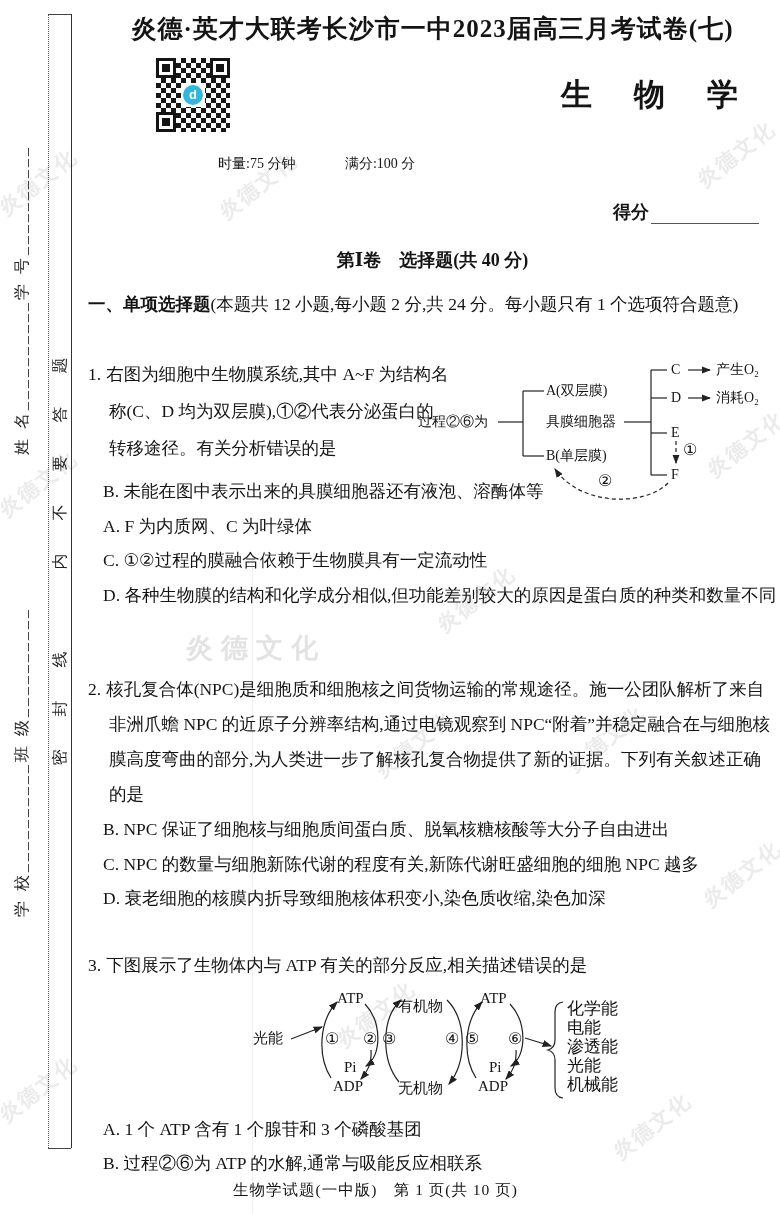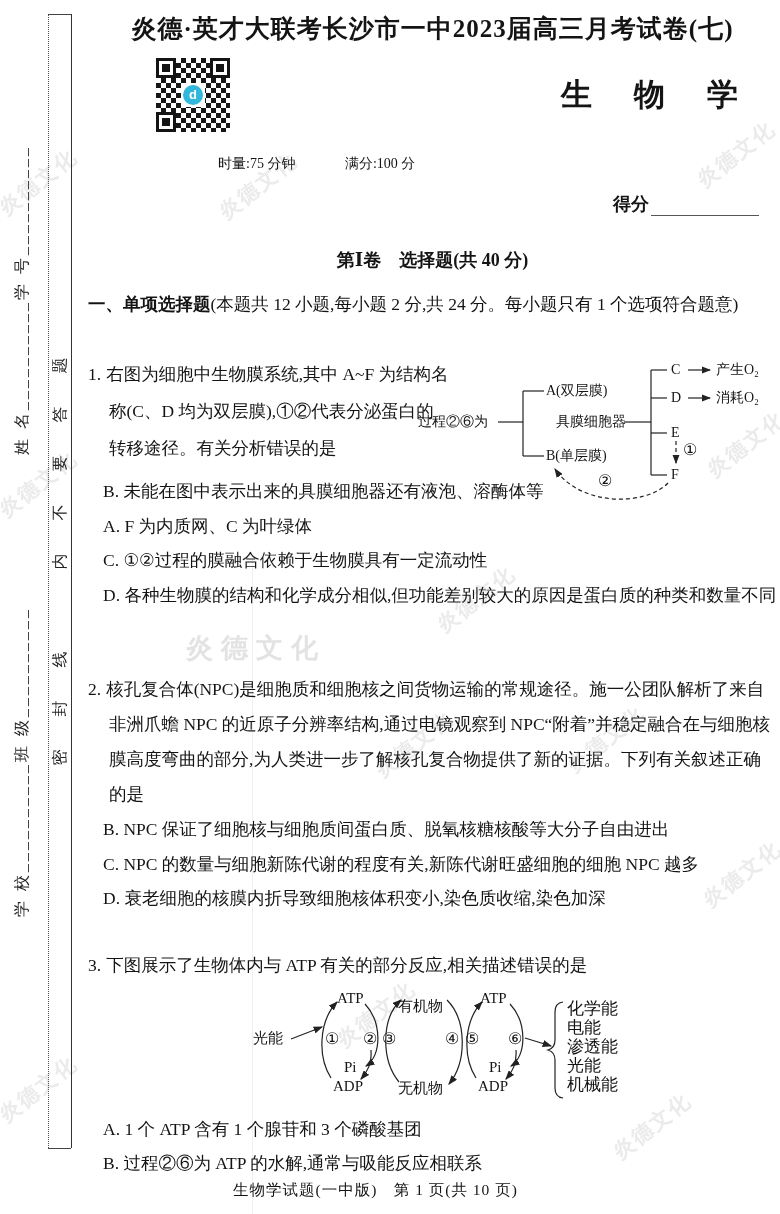--- a/index.html
+++ b/index.html
@@ -21,21 +21,21 @@
   .seal-text{position:absolute;left:60px;top:545px;font-size:16px;letter-spacing:33px;color:#222;
       white-space:nowrap;transform:translate(-50%,-50%) rotate(-90deg);}
   
   .content{position:absolute;left:85px;top:0;width:695px;height:1214px;z-index:2;}
   .exam-title{position:absolute;top:12px;left:0;width:100%;margin:0;text-align:center;
       font-size:25px;font-weight:bold;letter-spacing:1px;}
   .subject{position:absolute;top:74px;left:0;width:100%;text-align:right;
       font-size:31px;font-weight:bold;letter-spacing:42px;text-indent:42px;}
   .meta{position:absolute;top:155px;left:133px;font-size:14px;}
   .meta .gap{display:inline-block;width:46px;}
-  .score{position:absolute;top:192px;left:528px;font-size:18px;font-weight:bold;}
+  .score{position:absolute;top:200px;left:528px;font-size:18px;font-weight:bold;}
   .score-line{display:inline-block;width:108px;border-bottom:1.5px solid #555;height:20px;
       vertical-align:bottom;margin-left:2px;}
   .part-title{position:absolute;top:248px;left:0;width:100%;text-align:center;
       font-size:18px;font-weight:bold;}
   .instruction{position:absolute;top:287px;left:3px;width:690px;
       font-size:17.5px;line-height:35px;}
   .instruction .lead{font-weight:bold;}
   
   .q{position:absolute;left:3px;width:690px;font-size:17.5px;}
   .stem{margin:0;padding-left:21px;text-indent:-21px;line-height:35px;}
@@ -161,21 +161,21 @@
             <line x1="233" y1="77" x2="249" y2="77"></line>
             <line x1="233" y1="119" x2="249" y2="119"></line>
             <line x1="270" y1="14" x2="292" y2="14" marker-end="url(#m1)"></line>
             <line x1="270" y1="42" x2="292" y2="42" marker-end="url(#m1)"></line>
             <path d="M258,85 L258,107" stroke-dasharray="4,3" marker-end="url(#m1)"></path>
             <path d="M250,127 C228,150 163,151 137,113" stroke-dasharray="4,3" marker-end="url(#m1)"></path>
           </g>
         </svg>
         <span style="left:0;top:58px">过程②⑥为</span>
         <span style="left:128px;top:27px">A(双层膜)</span>
-        <span style="left:138px;top:58px">具膜细胞器</span>
+        <span style="left:128px;top:58px">具膜细胞器</span>
         <span style="left:128px;top:92px">B(单层膜)</span>
         <span style="left:253px;top:6px">C</span>
         <span style="left:298px;top:6px">产生O₂</span>
         <span style="left:253px;top:34px">D</span>
         <span style="left:298px;top:34px">消耗O₂</span>
         <span style="left:253px;top:69px">E</span>
         <span style="left:253px;top:111px">F</span>
         <span class="circ" style="left:265px;top:86px">①</span>
         <span class="circ" style="left:180px;top:117px">②</span>
       </div>

